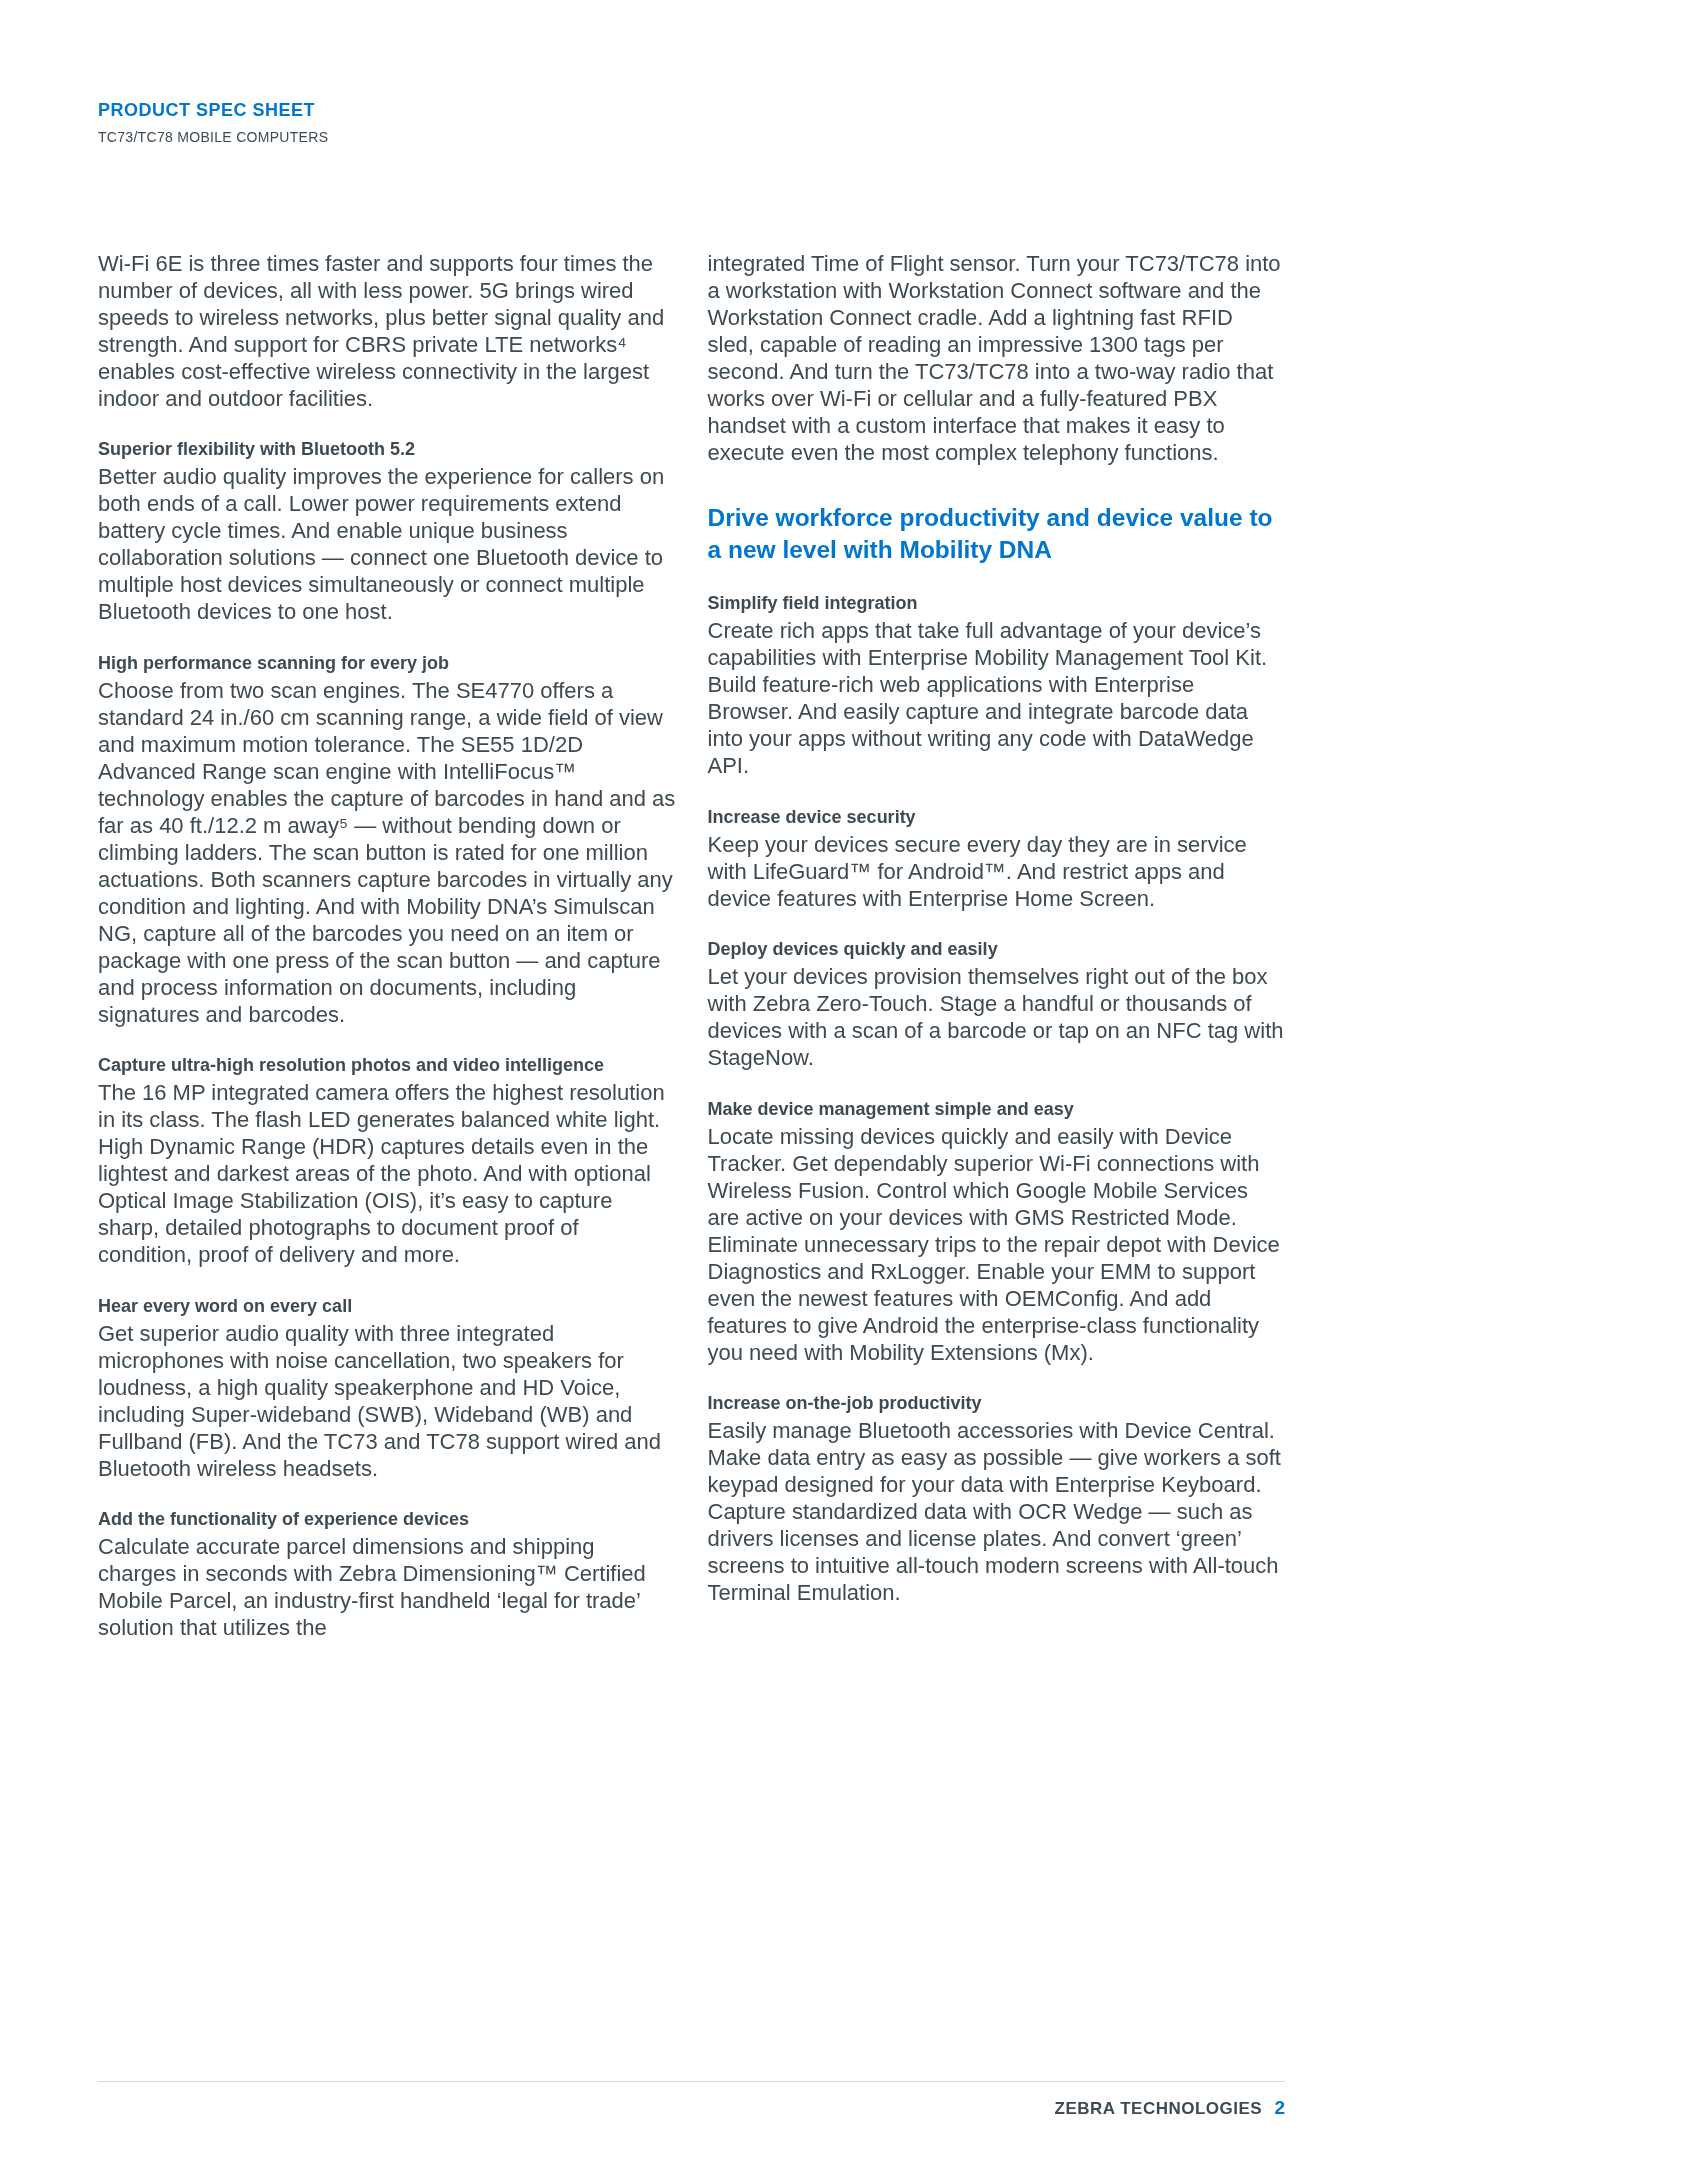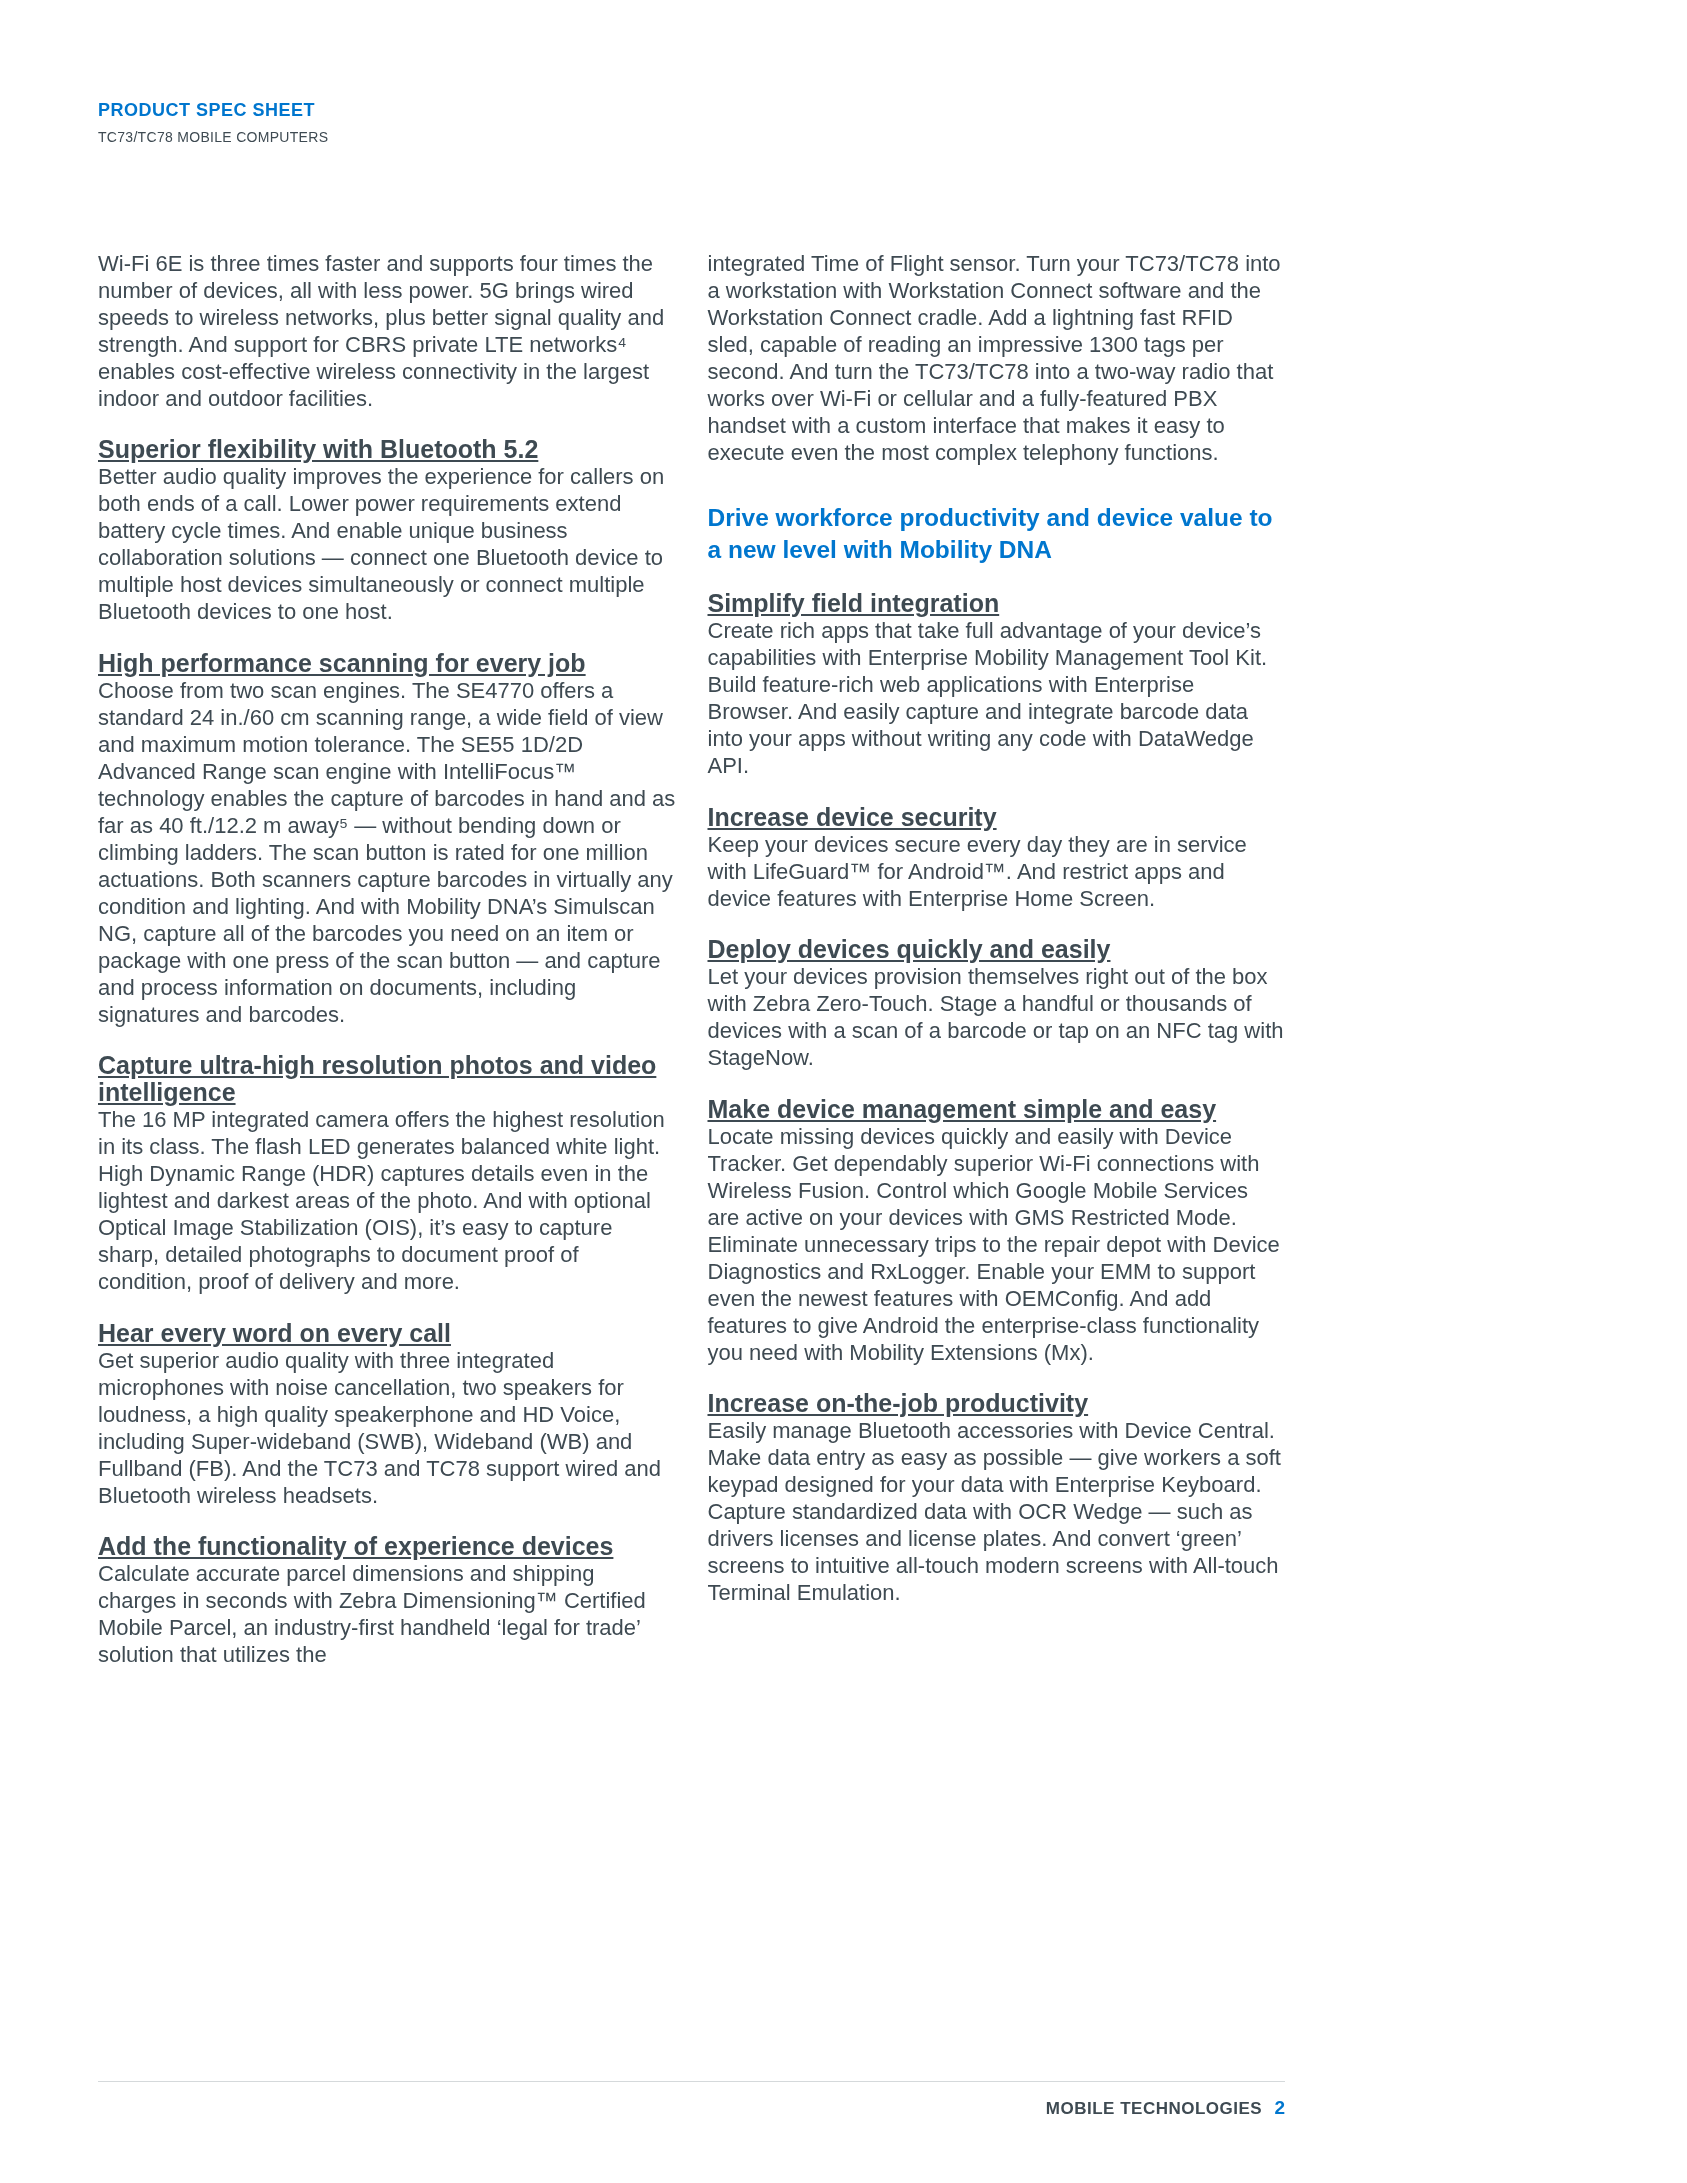--- a/index.html
+++ b/index.html
@@ -41,25 +41,24 @@
     gap: 32px;
     margin-top: 101px;
   }
   .col { flex: 1; min-width: 0; }
   .p {
     font-size: 22px;
     line-height: 27px;
     margin: 0;
   }
   .h {
-    font-size: 25px;
+    font-size: 18px;
     line-height: 27px;
     font-weight: bold;
     margin: 24.5px 0 0 0;
-    text-decoration: underline;
   }
   .h-blue {
     font-size: 24.5px;
     line-height: 32px;
     font-weight: bold;
     color: #0076ce;
     margin: 36px 0 12px 0;
   }
   .col > .p:first-child, .col > .h:first-child { margin-top: 0; }
   .doc-footer {
@@ -122,18 +121,18 @@
       <p class="p">Let your devices provision themselves right out of the box with Zebra Zero-Touch. Stage a handful or thousands of devices with a scan of a barcode or tap on an NFC tag with StageNow.</p>
       <p class="h">Make device management simple and easy</p>
       <p class="p">Locate missing devices quickly and easily with Device Tracker. Get dependably superior Wi-Fi connections with Wireless Fusion. Control which Google Mobile Services are active on your devices with GMS Restricted Mode. Eliminate unnecessary trips to the repair depot with Device Diagnostics and RxLogger. Enable your EMM to support even the newest features with OEMConfig. And add features to give Android the enterprise-class functionality you need with Mobility Extensions (Mx).</p>
       <p class="h">Increase on-the-job productivity</p>
       <p class="p">Easily manage Bluetooth accessories with Device Central. Make data entry as easy as possible — give workers a soft keypad designed for your data with Enterprise Keyboard. Capture standardized data with OCR Wedge — such as drivers licenses and license plates. And convert ‘green’ screens to intuitive all-touch modern screens with All-touch Terminal Emulation.</p>
     </div>
 
   </div>
 
   <div class="doc-footer">
-    <span class="footer-brand">MOBILE TECHNOLOGIES</span>
+    <span class="footer-brand">ZEBRA TECHNOLOGIES</span>
     <span class="footer-page">2</span>
   </div>
 
 </div>
 
 
 </body></html>

